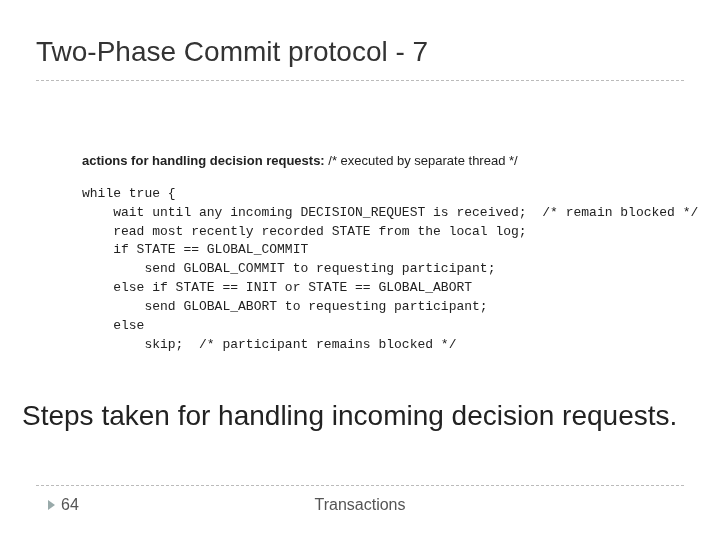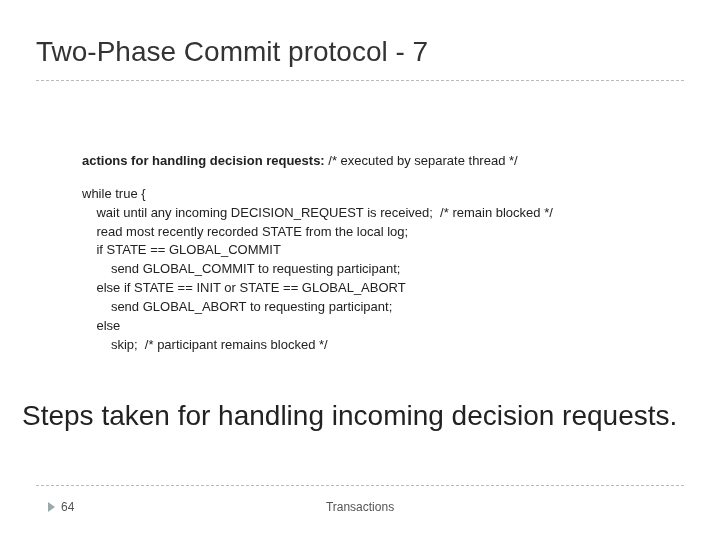--- a/index.html
+++ b/index.html
@@ -42,21 +42,21 @@
     line-height: 1.45;
     color: #222;
     margin-top: 20px;
   }
   .actions-line .bold {
     font-weight: 700;
   }
   .code-block {
     margin-top: 14px;
     white-space: pre;
-    font-family: Liberation Sans, sans-serif;
+    font-family: Liberation Mono, monospace;
     font-size: 13px;
     line-height: 1.45;
   }
   .steps {
     position: absolute;
     top: 400px;
     left: 22px;
     font-size: 28px;
     color: #222;
   }
@@ -67,37 +67,37 @@
     right: 36px;
     border-top: 1px dashed #bbb;
   }
   .page-num-wrap {
     position: absolute;
     bottom: 26px;
     left: 48px;
     display: flex;
     align-items: center;
     gap: 6px;
-    font-size: 12px;
+    font-size: 16px;
     color: #555;
   }
   .page-arrow {
     width: 0;
     height: 0;
     border-top: 5px solid transparent;
     border-bottom: 5px solid transparent;
     border-left: 7px solid #9aa;
   }
   .footer-label {
     position: absolute;
     bottom: 26px;
     left: 0;
     right: 0;
     text-align: center;
-    font-size: 12px;
+    font-size: 16px;
     color: #555;
   }
 </style>
 </head>
 <body>
 
 <div class="slide">
 
   <div class="title">Two-Phase Commit protocol - 7</div>
   <div class="divider-top"></div>

